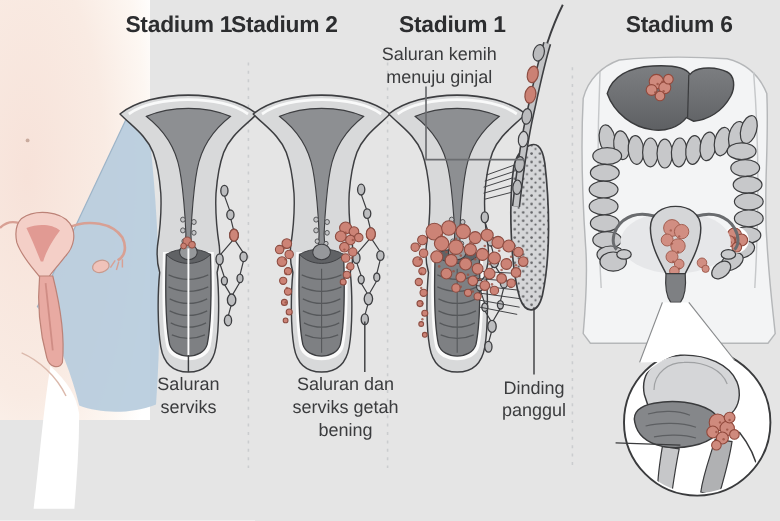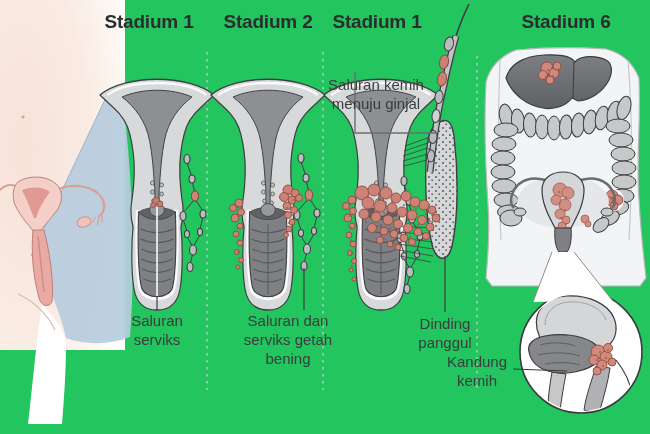--- a/index.html
+++ b/index.html
@@ -1,16 +1,16 @@
 <!DOCTYPE html>
 <html><head>
 <meta charset="utf-8">
 <style>
   html,body{margin:0;padding:0;background:#fff;}
-  #stage{position:relative;width:650px;height:434px;background:#22c55e;overflow:hidden;
+  #stage{position:relative;width:650px;height:434px;background:#e5e5e5;overflow:hidden;
          font-family:"Liberation Sans",sans-serif;}
   #art{position:absolute;left:0;top:0;}
   .title{position:absolute;transform:translateX(-50%);font-size:19px;font-weight:700;
          color:#2c2d2f;letter-spacing:-0.2px;white-space:nowrap;}
   .lbl{position:absolute;transform:translateX(-50%);font-size:15px;line-height:19px;
        color:#3b3c3e;text-align:center;}
 </style>
 </head>
 <body>
 
@@ -383,22 +383,21 @@
             <circle cx="597" cy="360" r="1"></circle>
         <circle cx="603" cy="366" r="1"></circle>
             <circle cx="608" cy="350" r="1"></circle>
       </g>
     </g>
     <path d="M513,369 L567,371" stroke="#3a3b3d" stroke-width="1"></path>
   </g>
 </svg>
 
 <div class="title" style="left:149px;top:11px;">Stadium 1</div>
-<div class="title" style="left:268px;top:11px;">Stadium 2</div>
+<div class="title" style="left:237px;top:11px;">Stadium 2</div>
 <div class="title" style="left:377px;top:11px;">Stadium 1</div>
 <div class="title" style="left:566px;top:11px;">Stadium 6</div>
 
 <div class="lbl" style="left:157px;top:311px;width:70px;">Saluran serviks</div>
 <div class="lbl" style="left:288px;top:311px;width:94px;">Saluran dan serviks getah bening</div>
-<div class="lbl" style="left:376px;top:36px;width:106px;margin-top:39px;">Saluran kemih menuju ginjal</div>
+<div class="lbl" style="left:366px;top:36px;width:106px;">Saluran kemih menuju ginjal</div>
 <div class="lbl" style="left:445px;top:314px;width:64px;text-align:center;">Dinding panggul</div>
-<div class="lbl" style="left:477px;top:352px;width:72px;">Kandung kemih</div>
 
 </div>
 </body></html>

